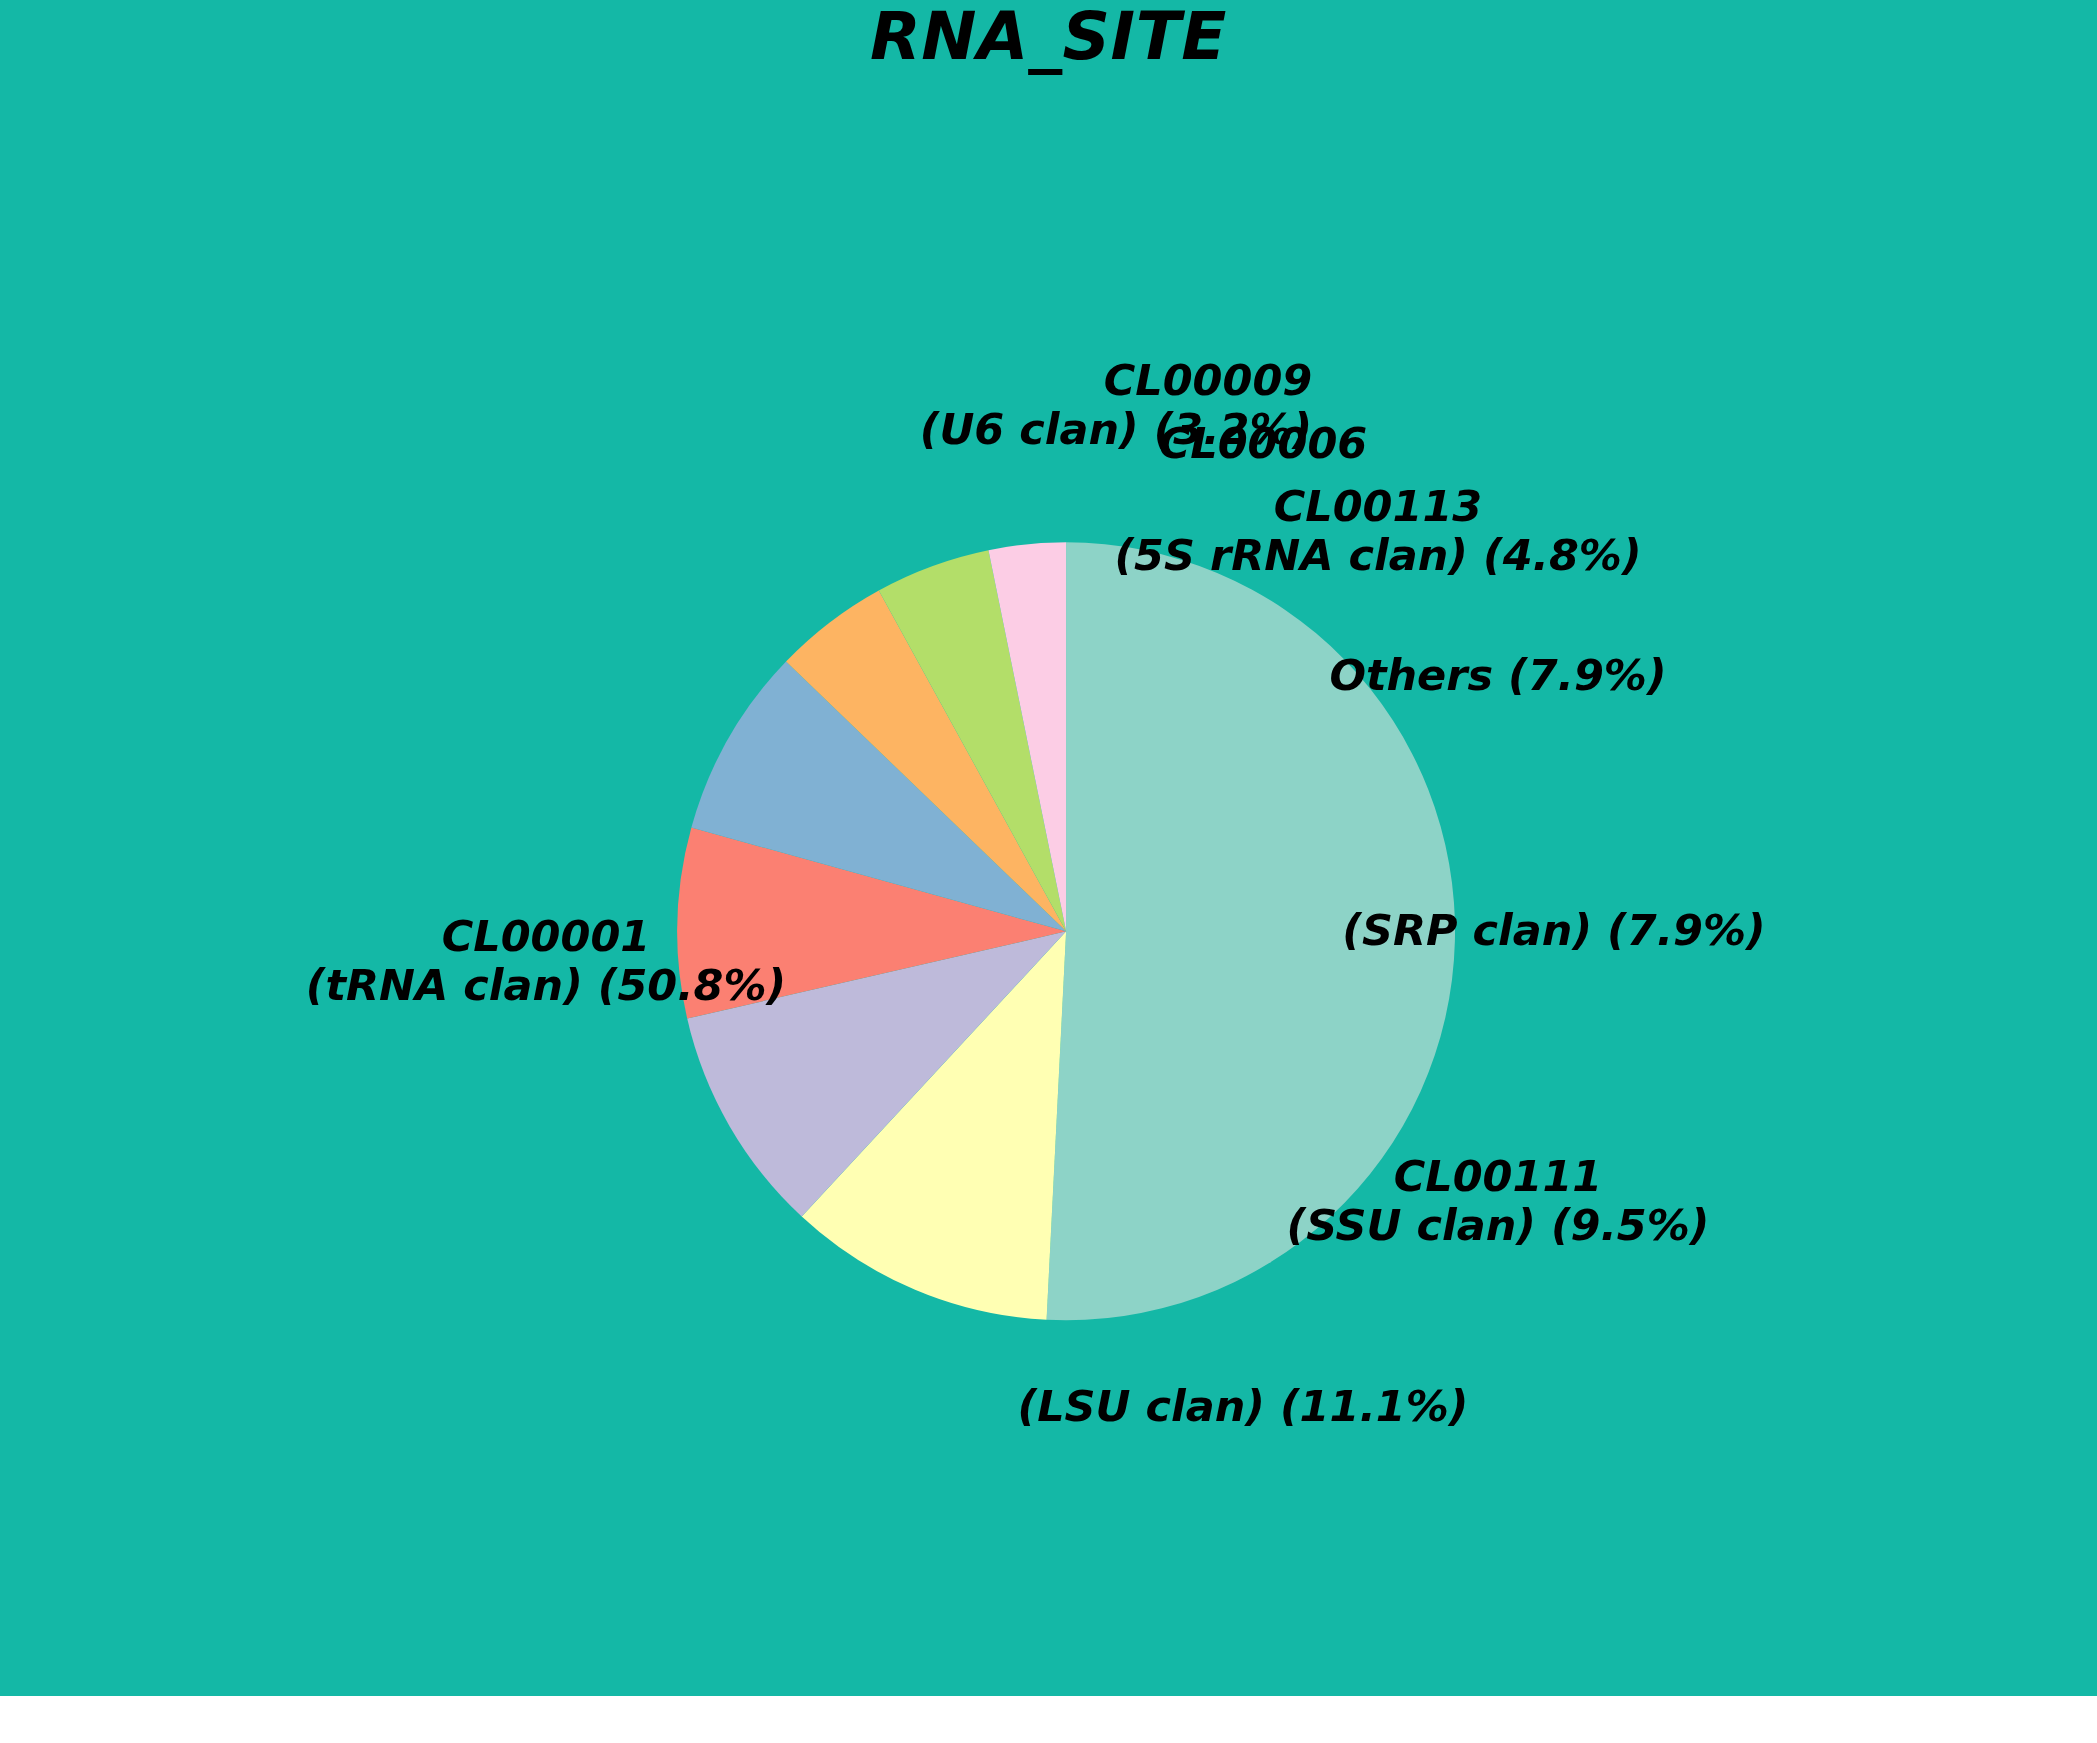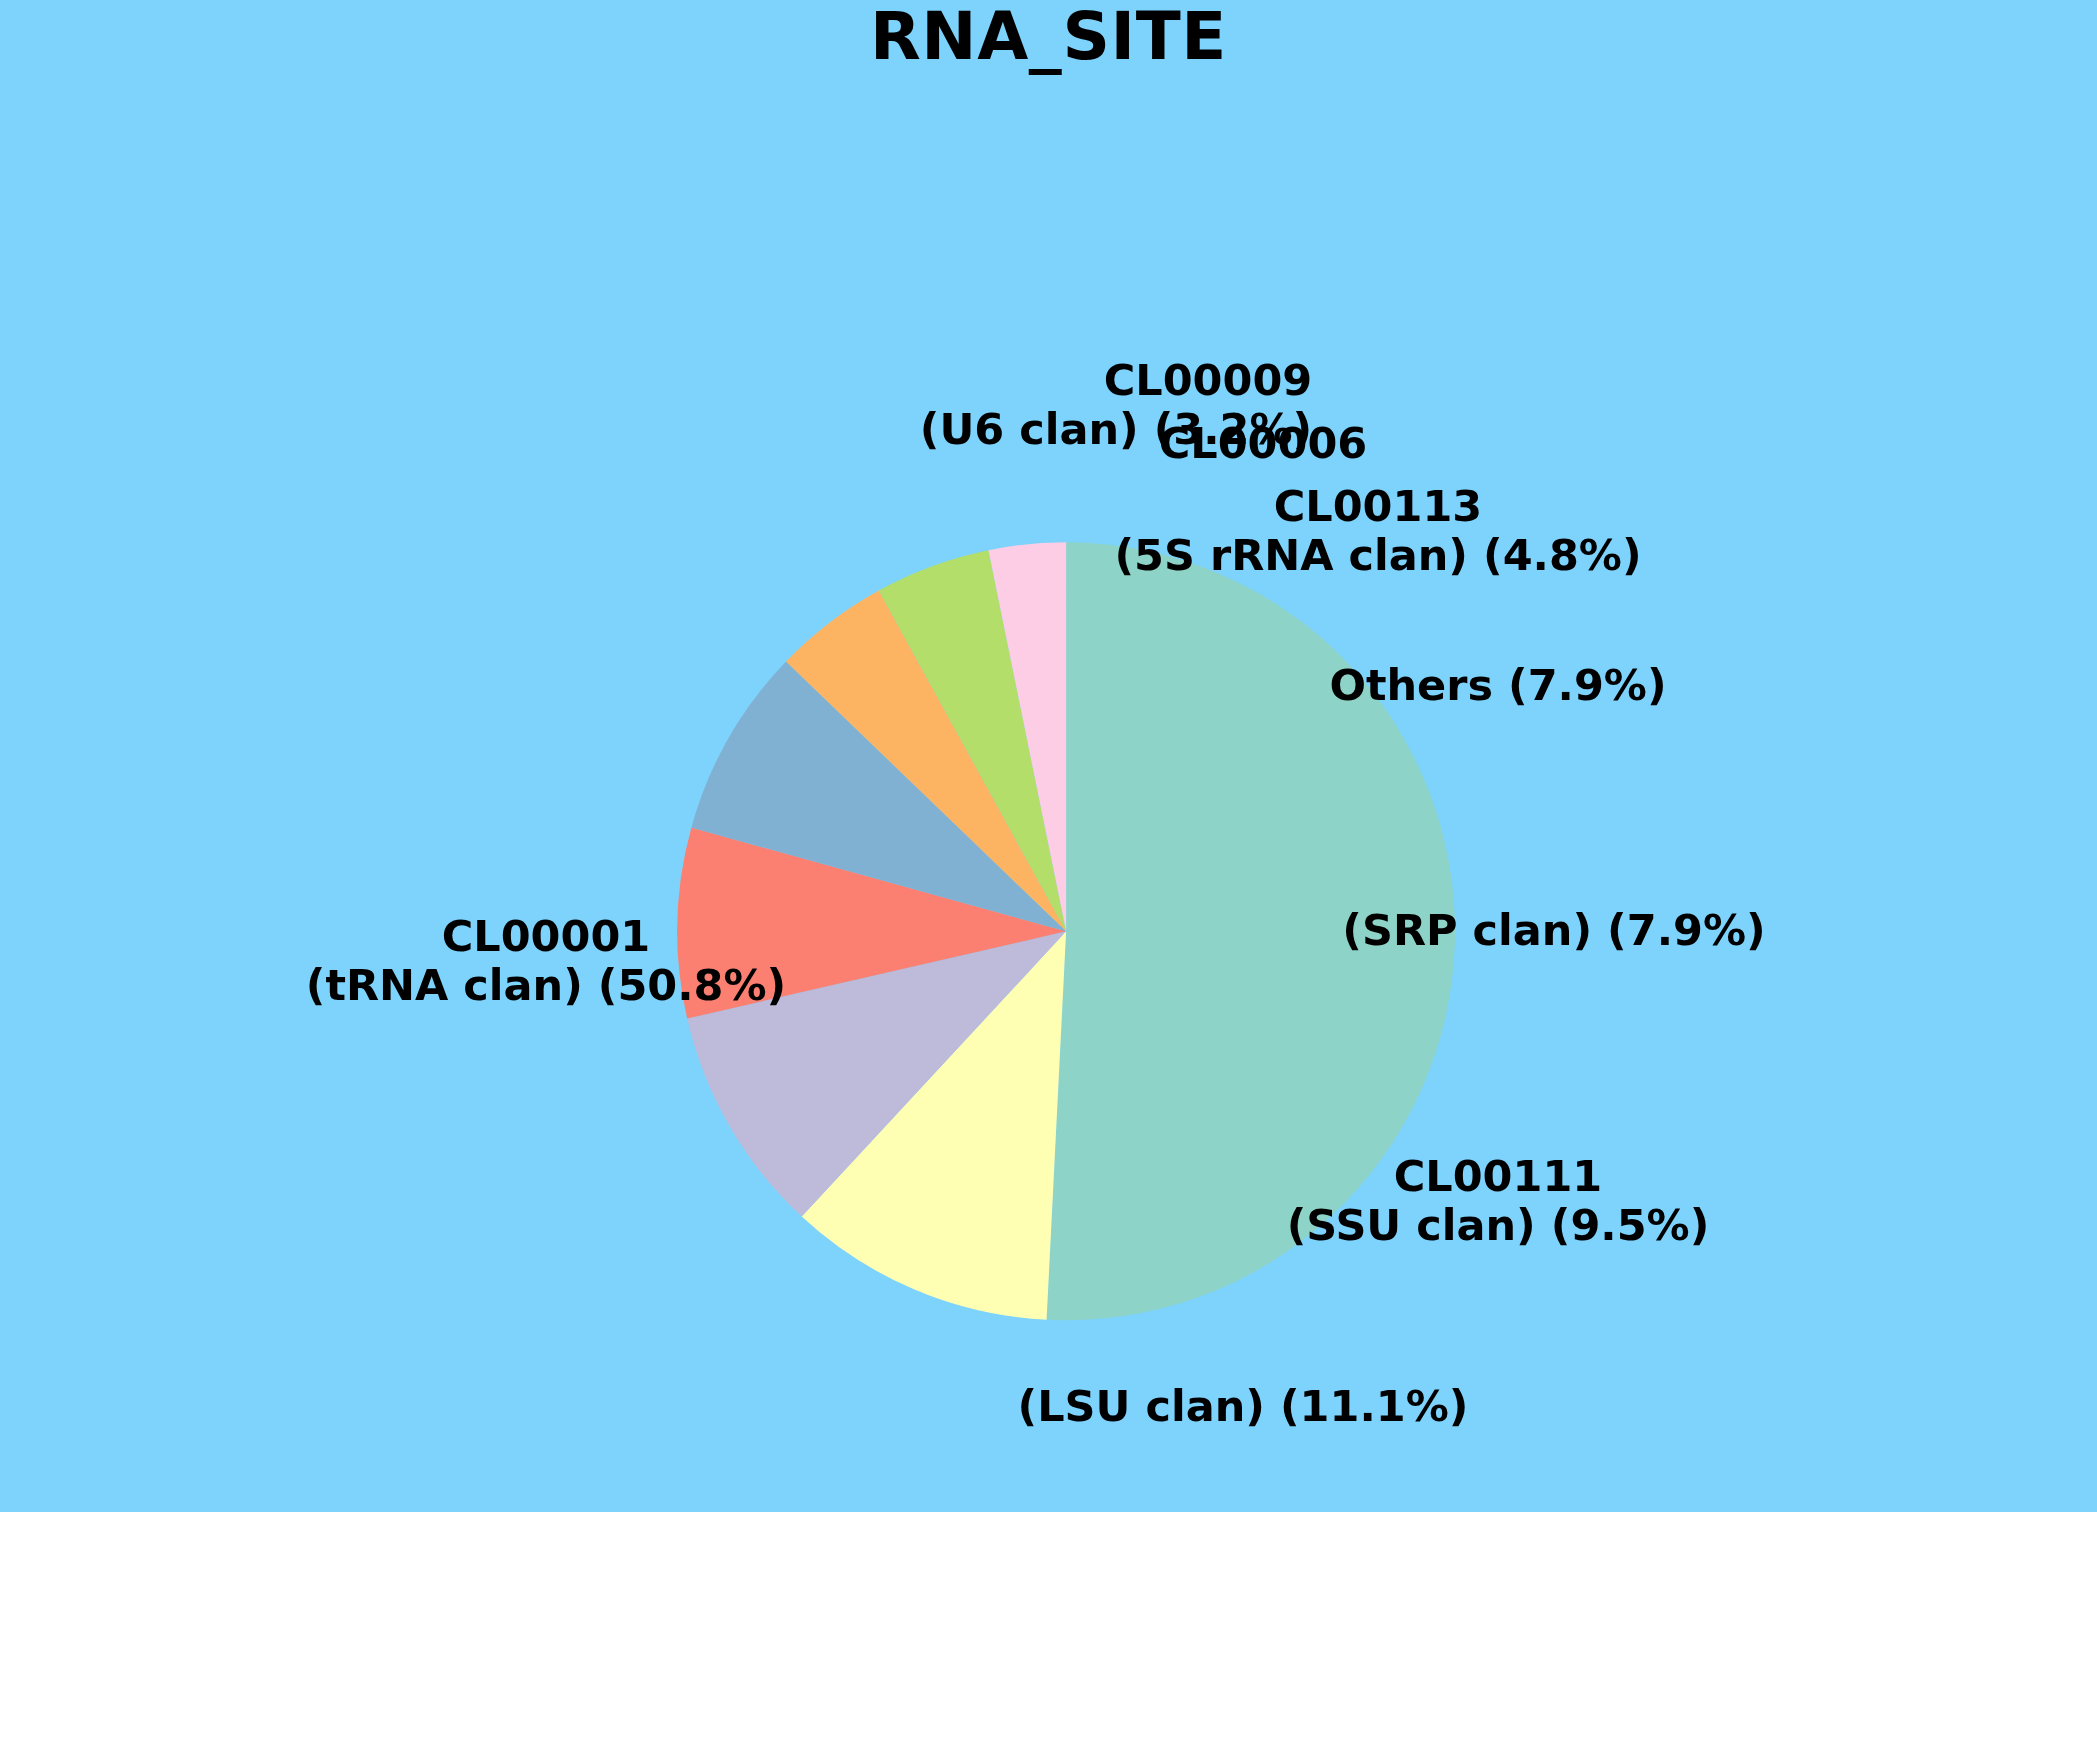--- a/index.html
+++ b/index.html
@@ -1,18 +1,18 @@
 <!DOCTYPE html>
 <html style="font-size:9.4px"><head>
 <meta charset="utf-8">
 <style>
   html,body{margin:0;padding:0;background:#ffffff;}
   body{width:2097px;height:1744px;overflow:hidden;
        font-family:"DejaVu Sans","Liberation Sans",sans-serif;}
-  #canvas{position:relative;width:2097px;height:1512px;background:#7dd3fc;}
+  #canvas{position:relative;width:2097px;height:1696px;background:#14b8a6;font-style:italic;}
 
   #chart-title{
     position:absolute;left:0;top:1.2px;width:2097px;
     text-align:center;
     font-size:66px;font-weight:bold;color:#000000;
     letter-spacing:0.6px;line-height:1.1;
   }
 
   #pie-svg{position:absolute;left:0;top:0;width:2097px;height:1744px;}
 
@@ -57,21 +57,21 @@
       <div class="slice-label" style="left: 1243px; top: 1407px;">
         <span class="l2">(LSU clan) (11.1%)</span>
       </div>
       <div class="slice-label" style="left: 1498px; top: 1201px;">
         <span class="l1">CL00111</span>
         <span class="l2">(SSU clan) (9.5%)</span>
       </div>
       <div class="slice-label" style="left: 1554px; top: 931px;">
         <span class="l2">(SRP clan) (7.9%)</span>
       </div>
-      <div class="slice-label" style="left: 1498px; top: 676px; margin-top: 10px;">
+      <div class="slice-label" style="left: 1498px; top: 676px;">
         <span class="l2">Others (7.9%)</span>
       </div>
       <div class="slice-label" style="left: 1378px; top: 531px;">
         <span class="l1">CL00113</span>
         <span class="l2">(5S rRNA clan) (4.8%)</span>
       </div>
       <div class="slice-label" style="left: 1263px; top: 444px;">
         <span class="l1">CL00006</span>
       </div>
       <div class="slice-label" style="left: 1116px; top: 405px; text-align: right;">

